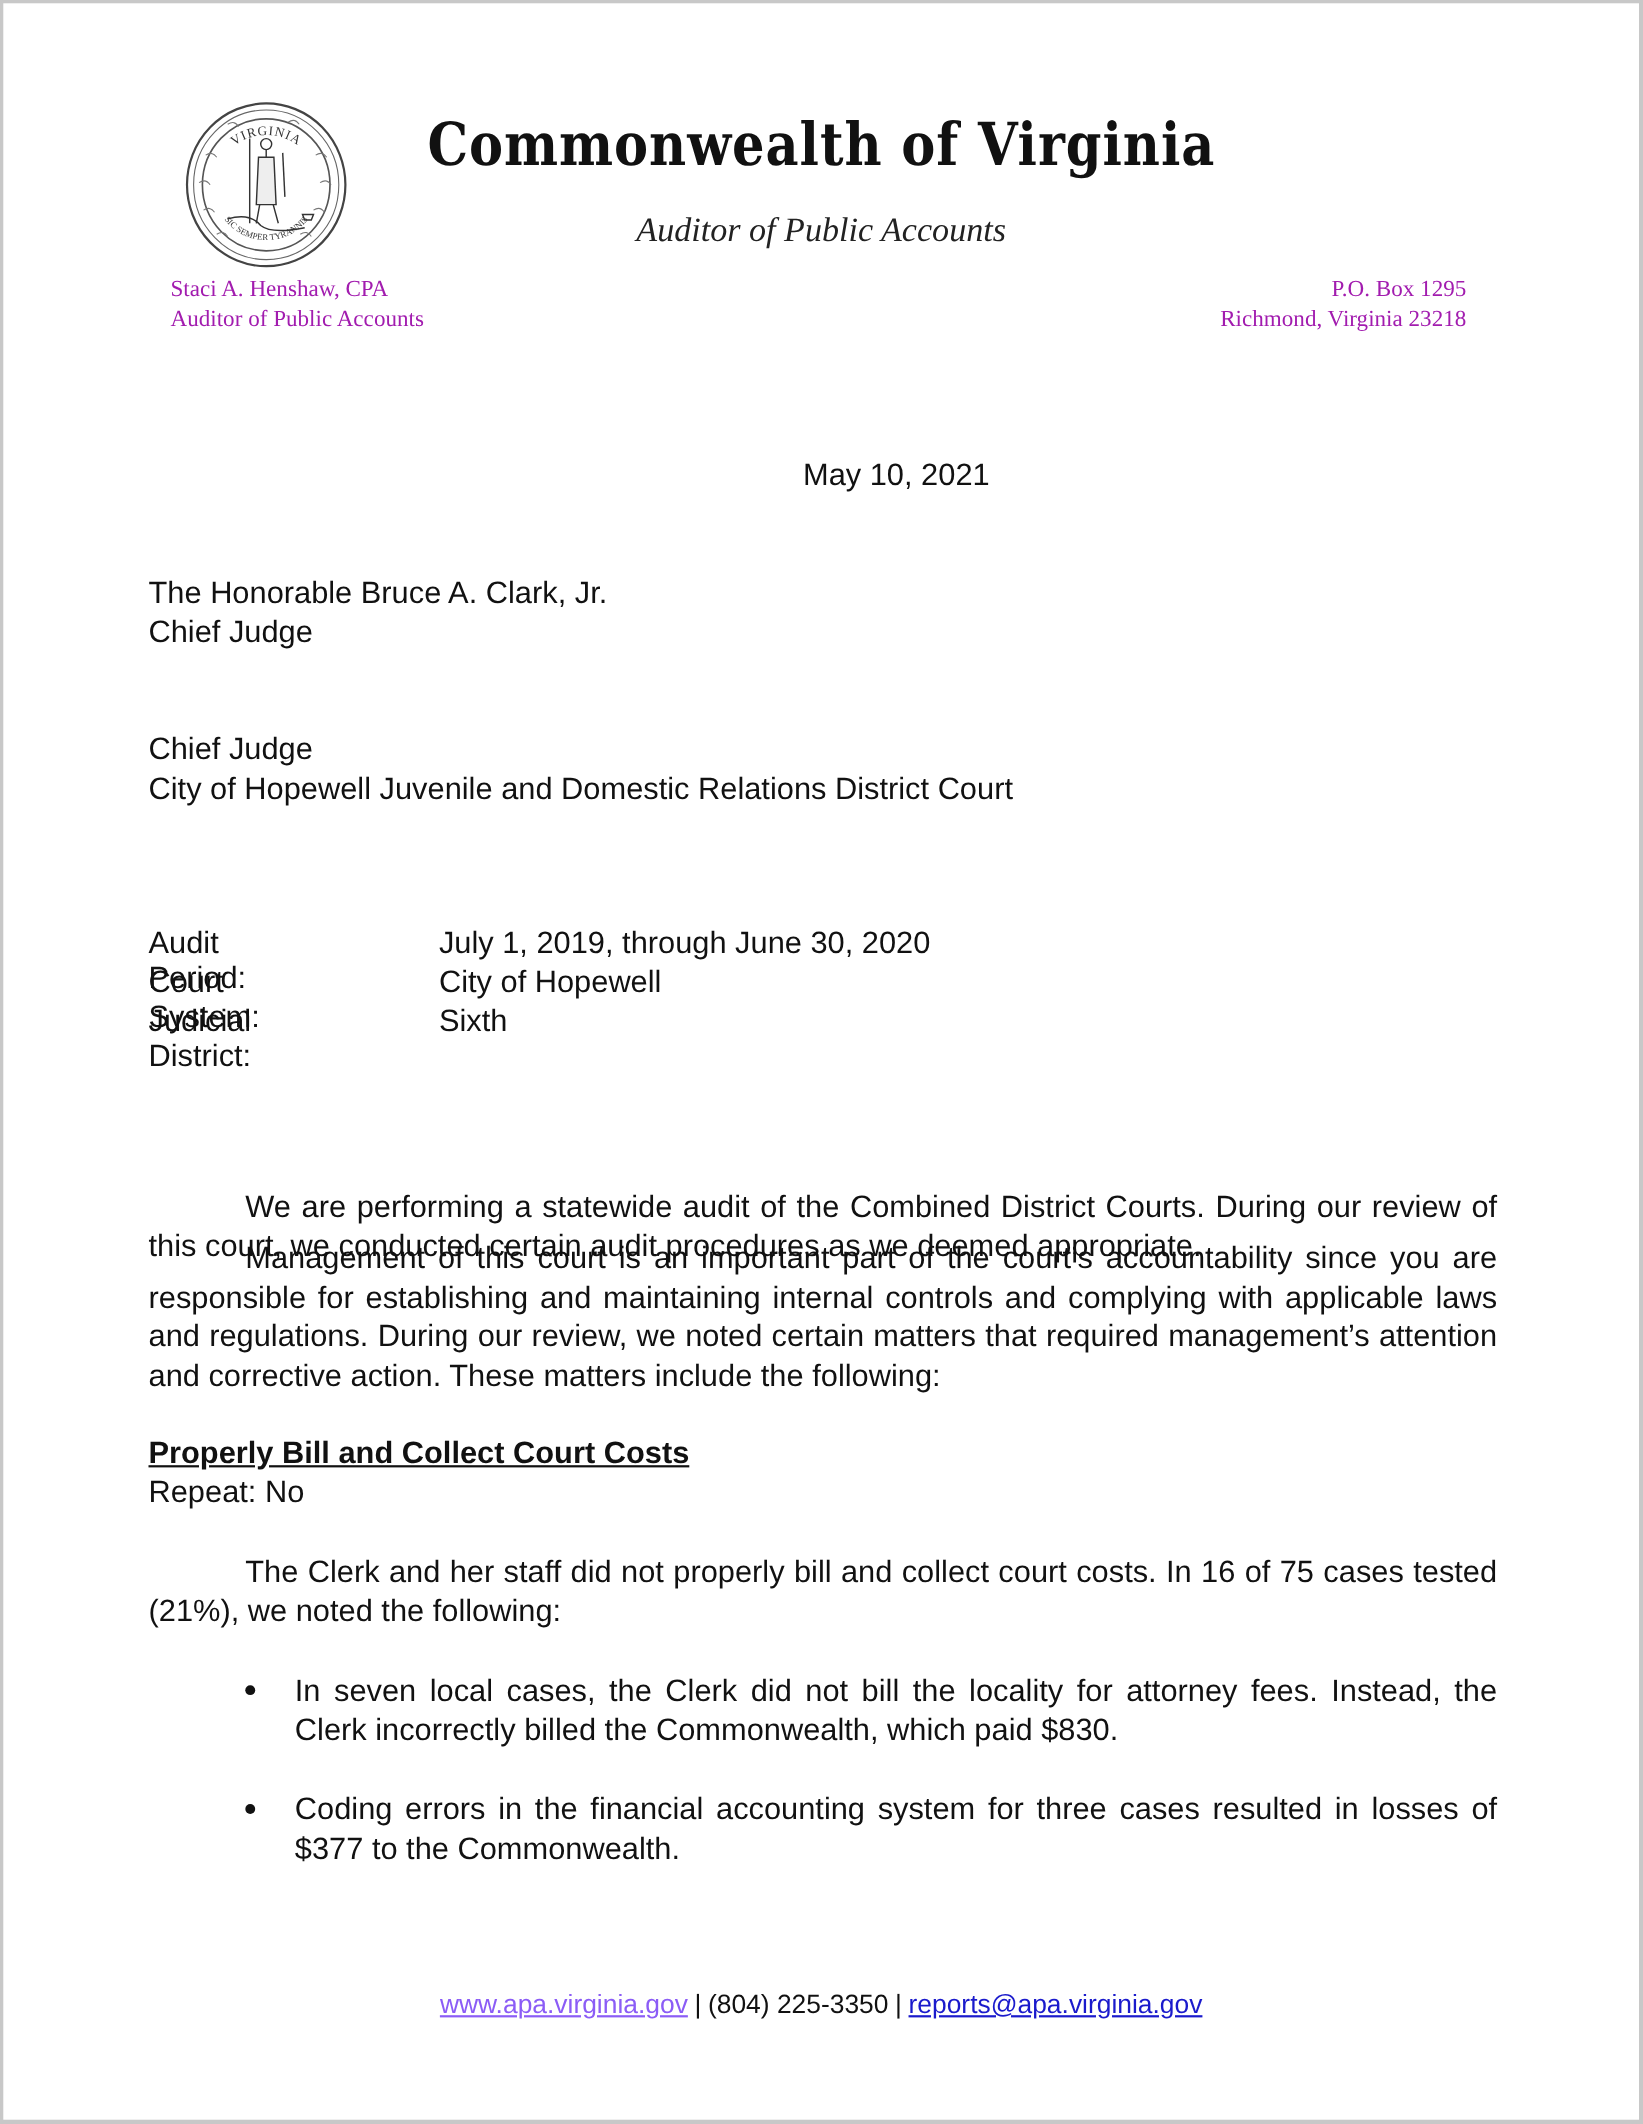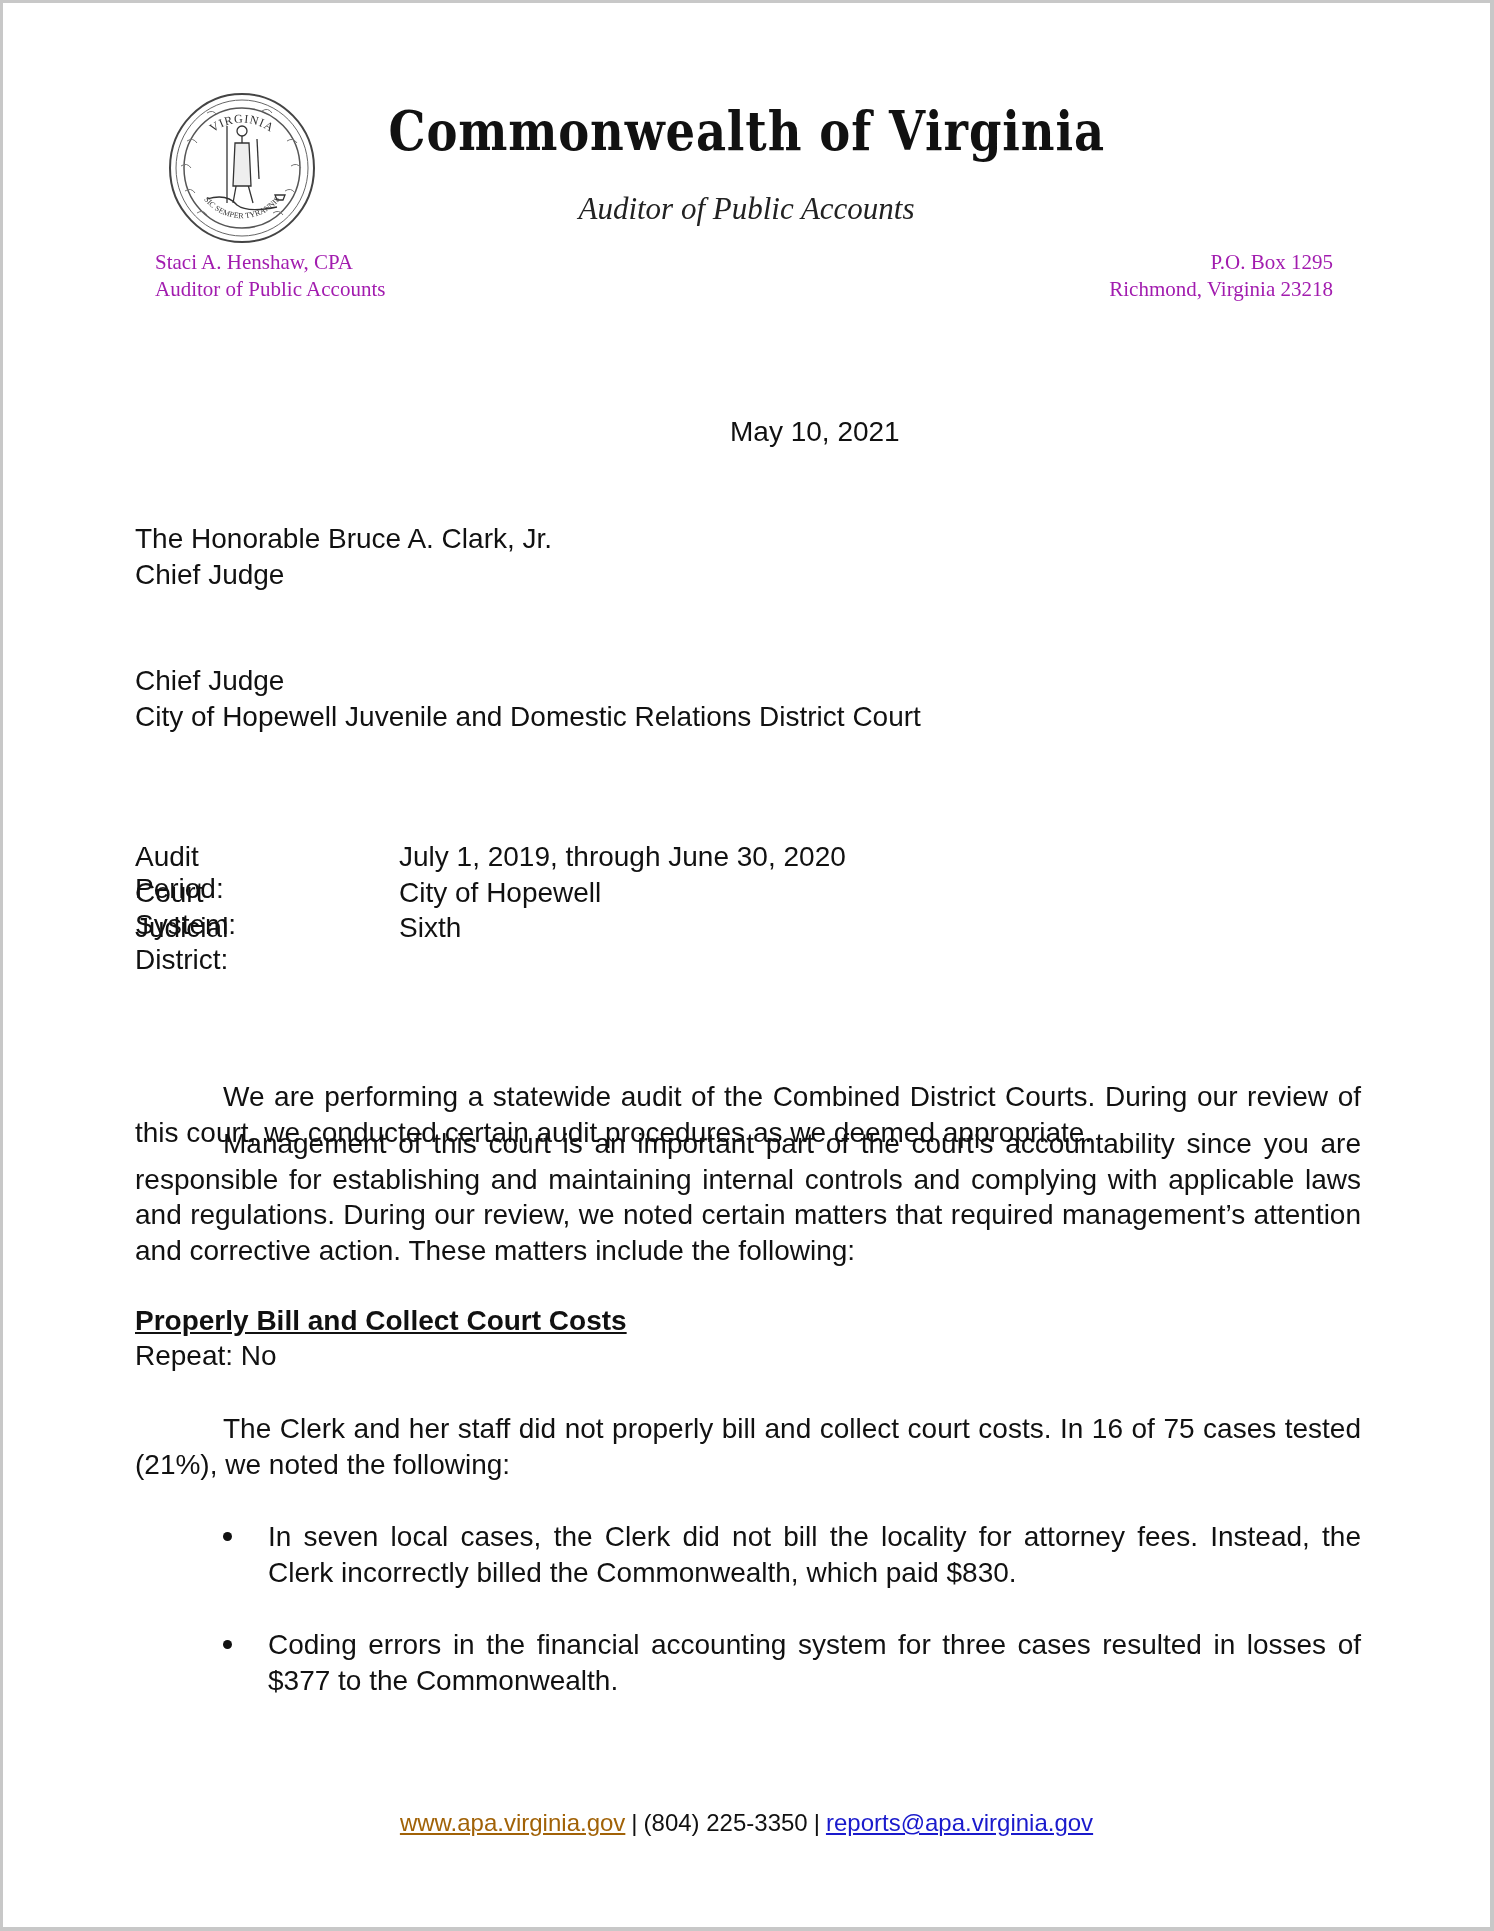--- a/index.html
+++ b/index.html
@@ -161,15 +161,15 @@
   <div class="bullet-item body-text b1">
     <span class="bullet-dot"></span>
     <div class="bullet-text">In seven local cases, the Clerk did not bill the locality for attorney fees.  Instead, the Clerk incorrectly billed the Commonwealth, which paid $830.</div>
   </div>
   <div class="bullet-item body-text b2">
     <span class="bullet-dot"></span>
     <div class="bullet-text">Coding errors in the financial accounting system for three cases resulted in losses of $377 to the Commonwealth.</div>
   </div>
 
   <div class="abs footer">
-    <a href="#" style="color: #a16207;">www.apa.virginia.gov</a><span class="sep">|</span><span>(804) 225-3350</span><span class="sep">|</span><a href="#" style="color: rgb(26, 26, 204);">reports@apa.virginia.gov</a>
+    <a href="#" style="color: #8b5cf6;">www.apa.virginia.gov</a><span class="sep">|</span><span>(804) 225-3350</span><span class="sep">|</span><a href="#" style="color: rgb(26, 26, 204);">reports@apa.virginia.gov</a>
   </div>
 </div>
 
 </body></html>

